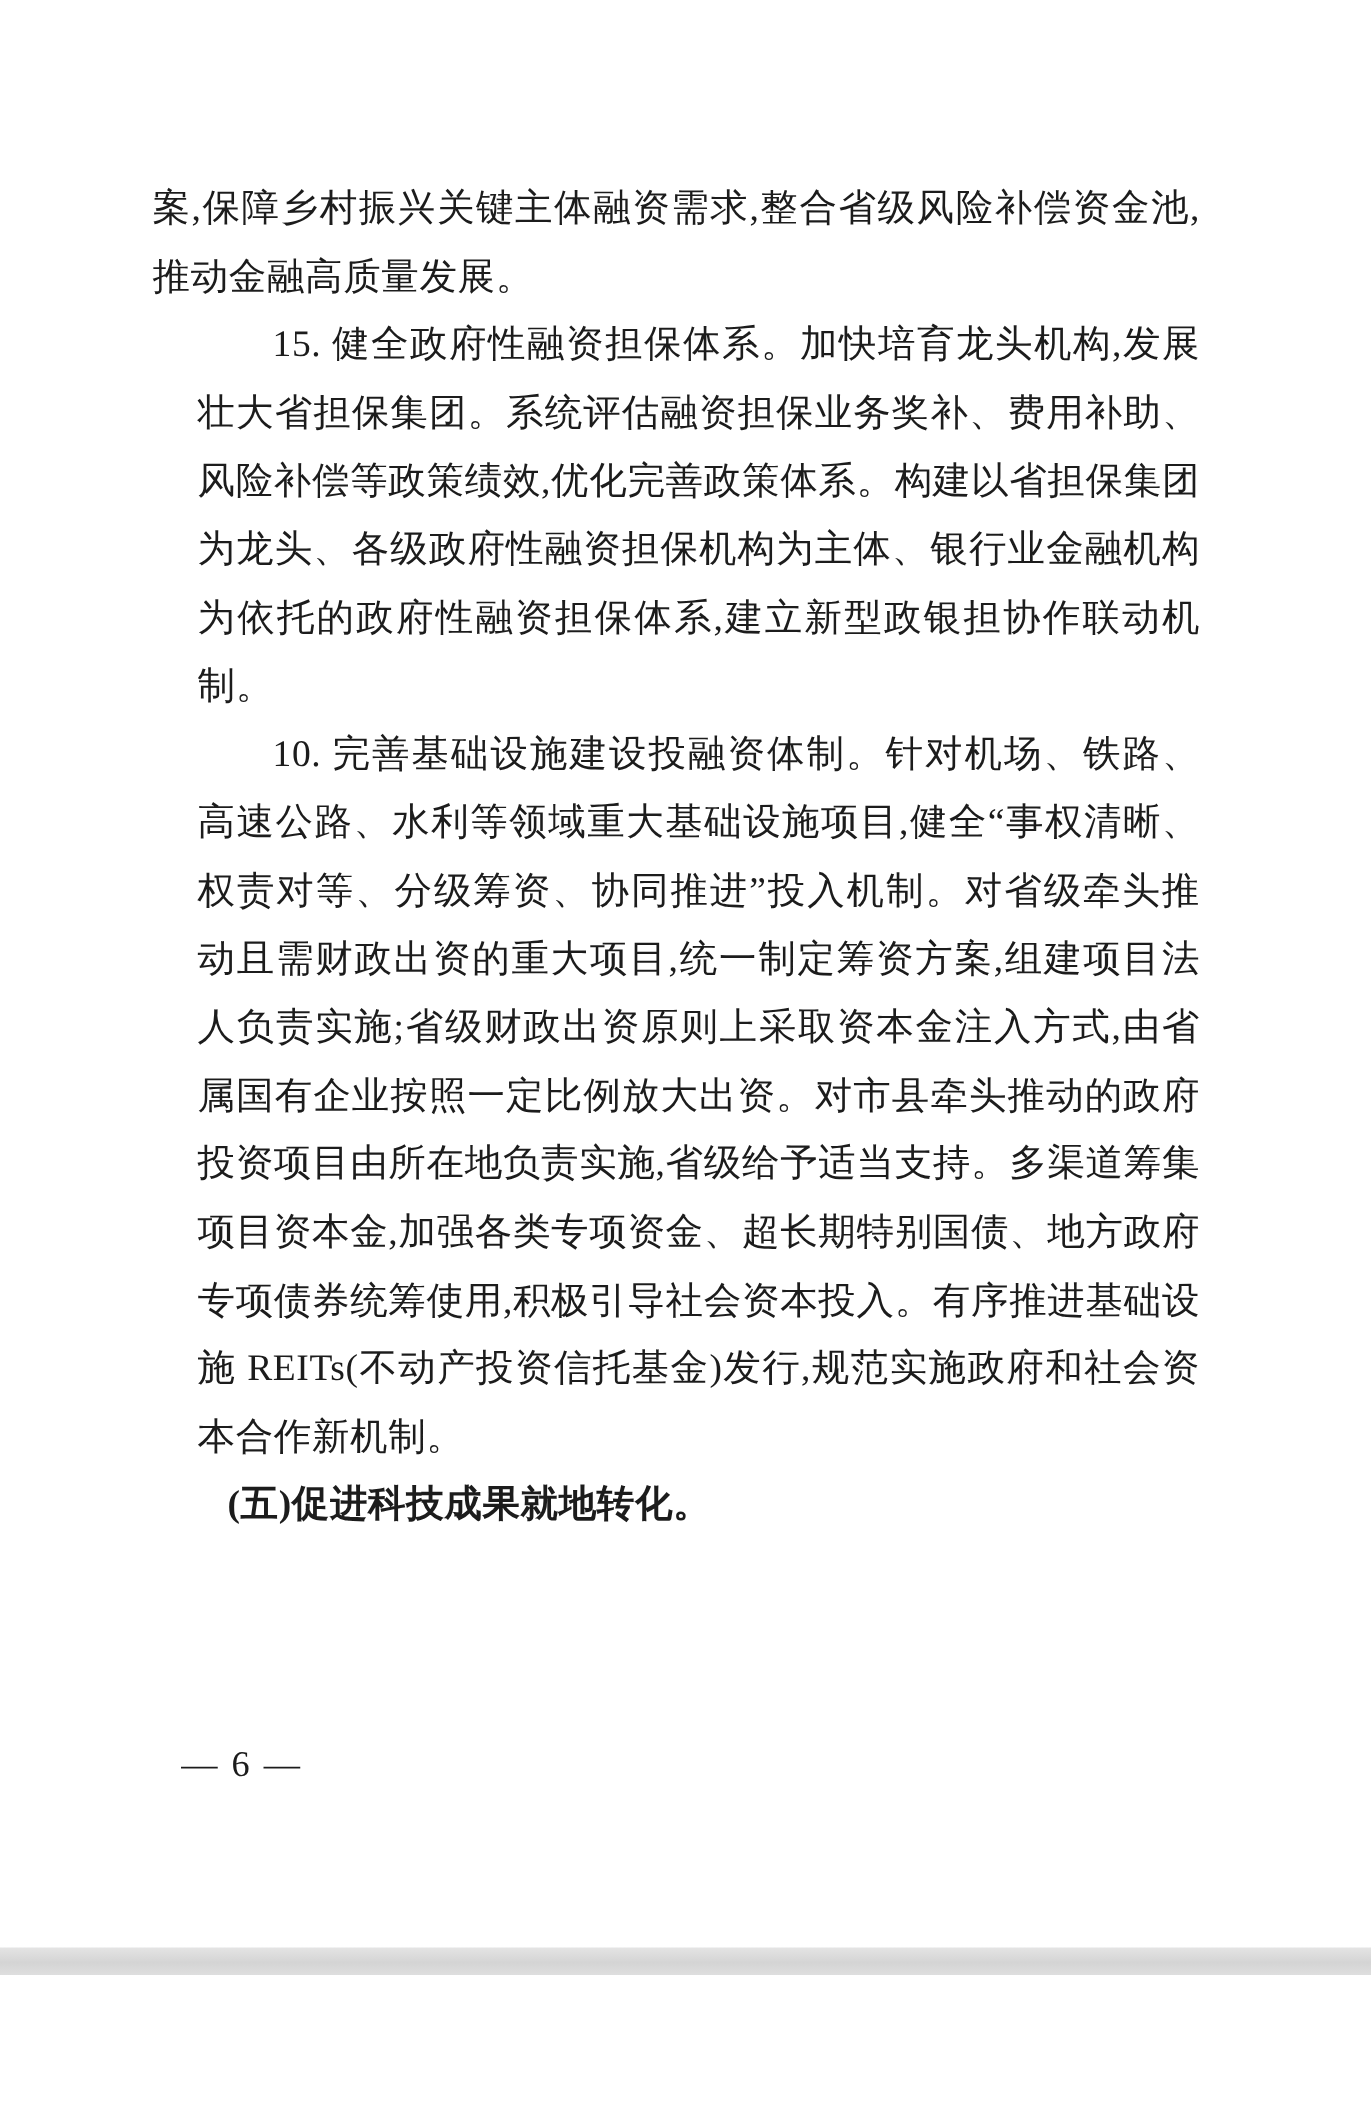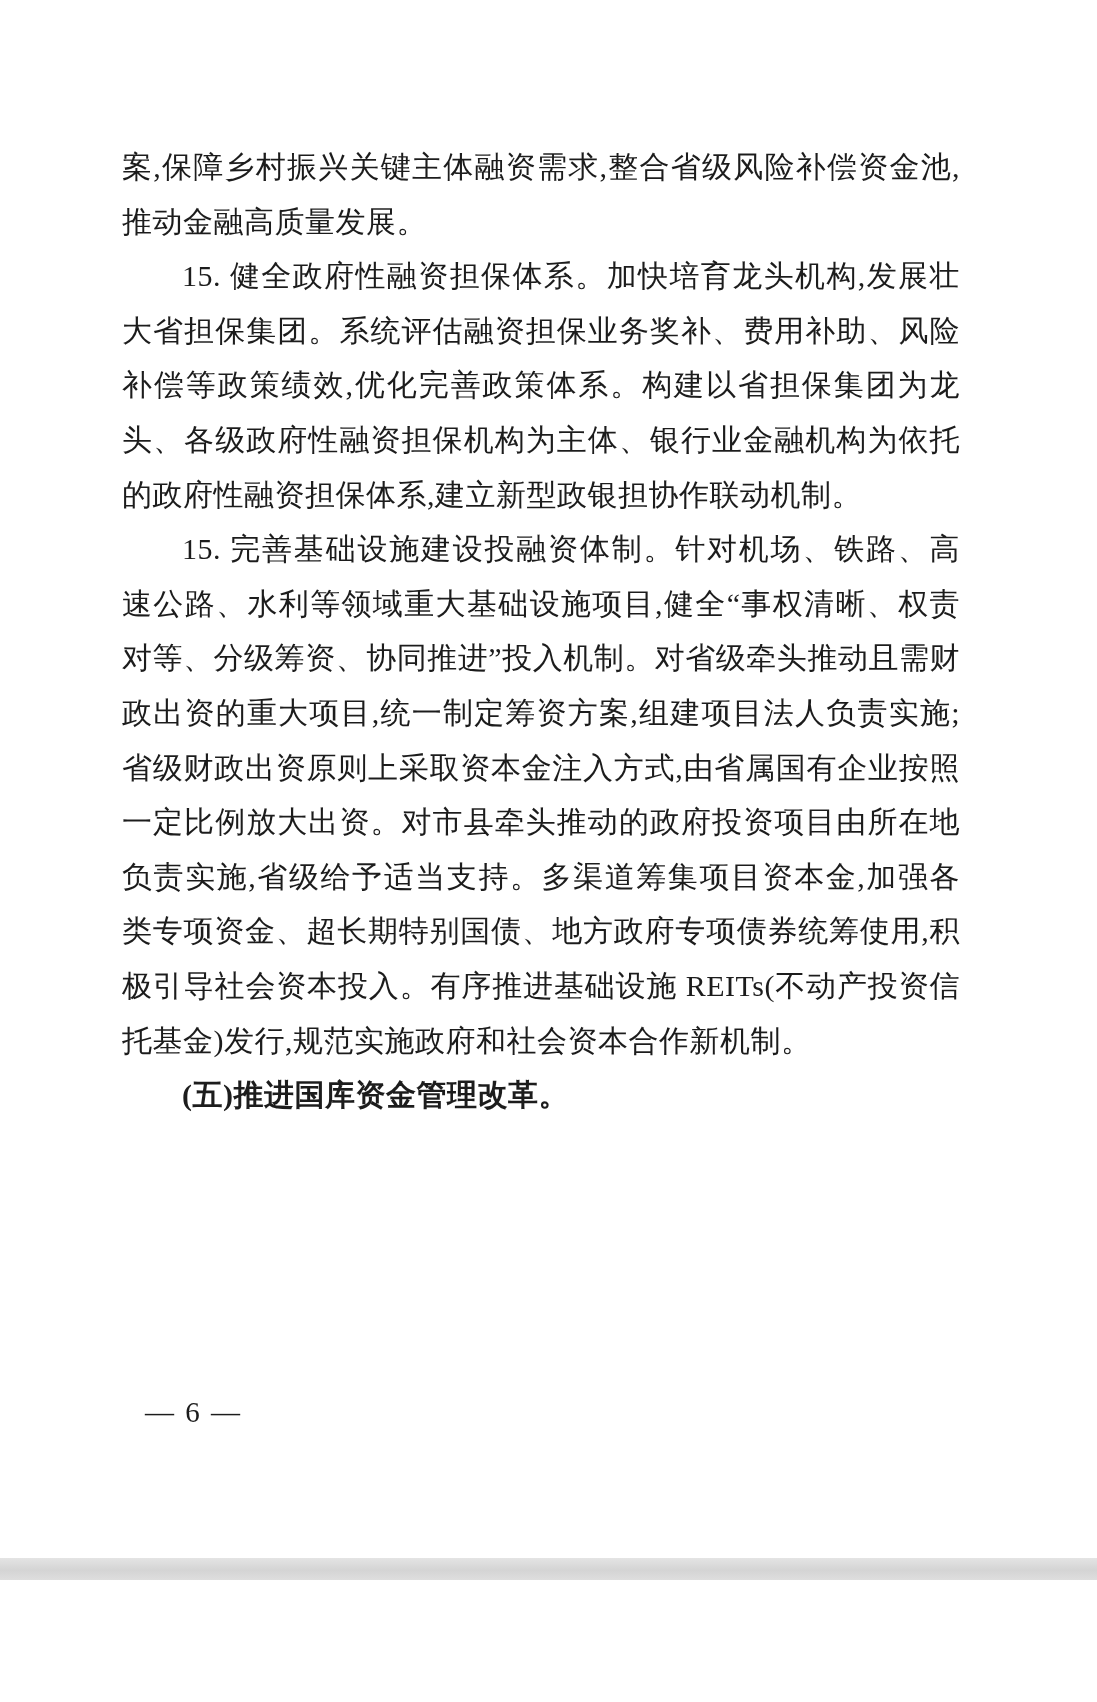--- a/index.html
+++ b/index.html
@@ -26,21 +26,21 @@
   }
   .text-block p {
     margin: 0;
     padding: 0;
     font-size: 30px;
     line-height: 54.6px;
     text-align: justify;
     text-justify: inter-ideograph;
     letter-spacing: 0.5px;
   }
-  p.body-para { text-indent: 2em; }
+  p.body-para { text-indent: 2em; margin-left: 36px; }
   p.continuation { text-indent: 0; }
   p.subsection-heading {
     text-indent: 2em;
     font-weight: 700;
   }
   .page-number {
     position: absolute;
     left: 145px;
     top: 1394px;
     font-size: 29px;
@@ -71,23 +71,23 @@
 
 <div class="page">
 
   <div class="text-block">
 
     <p class="continuation"><span>案,保障乡村振兴关键主体融资需求,整合省级风险补偿资金池,推动金融高质量发展。</span></p>
 
     <p class="body-para"><span>15. 健全政府性融资担保体系。</span><span>加快培育龙头机构,发展壮大省担保集团。系统评估融资担保业务奖补、费用补助、风险补偿等政策绩效,优化完善政策体系。构建以省担保集团为龙头、各级政府性融资担保机构为主体、银行业金融机构为依托的政府性融资担保体系,建立新型政银担协作联动机制。</span></p>
 
 
-    <p class="body-para"><span>15. 完善基础设施建设投融资体制。</span><span>针对机场、铁路、高速公路、水利等领域重大基础设施项目,健全“事权清晰、权责对等、分级筹资、协同推进”投入机制。对省级牵头推动且需财政出资的重大项目,统一制定筹资方案,组建项目法人负责实施;省级财政出资原则上采取资本金注入方式,由省属国有企业按照一定比例放大出资。对市县牵头推动的政府投资项目由所在地负责实施,省级给予适当支持。多渠道筹集项目资本金,加强各类专项资金、超长期特别国债、地方政府专项债券统筹使用,积极引导社会资本投入。有序推进基础设施 REITs(不动产投资信托基金)发行,规范实施政府和社会资本合作新机制。</span></p>
+    <p class="body-para"><span>10. 完善基础设施建设投融资体制。</span><span>针对机场、铁路、高速公路、水利等领域重大基础设施项目,健全“事权清晰、权责对等、分级筹资、协同推进”投入机制。对省级牵头推动且需财政出资的重大项目,统一制定筹资方案,组建项目法人负责实施;省级财政出资原则上采取资本金注入方式,由省属国有企业按照一定比例放大出资。对市县牵头推动的政府投资项目由所在地负责实施,省级给予适当支持。多渠道筹集项目资本金,加强各类专项资金、超长期特别国债、地方政府专项债券统筹使用,积极引导社会资本投入。有序推进基础设施 REITs(不动产投资信托基金)发行,规范实施政府和社会资本合作新机制。</span></p>
 
-    <p class="subsection-heading">(五)推进国库资金管理改革。</p>
+    <p class="subsection-heading">(五)促进科技成果就地转化。</p>
 
   </div>
 
   <div class="page-number">— 6 —</div>
 
   <div class="page-separator"></div>
   <div class="below-separator"></div>
 
 </div>
 

